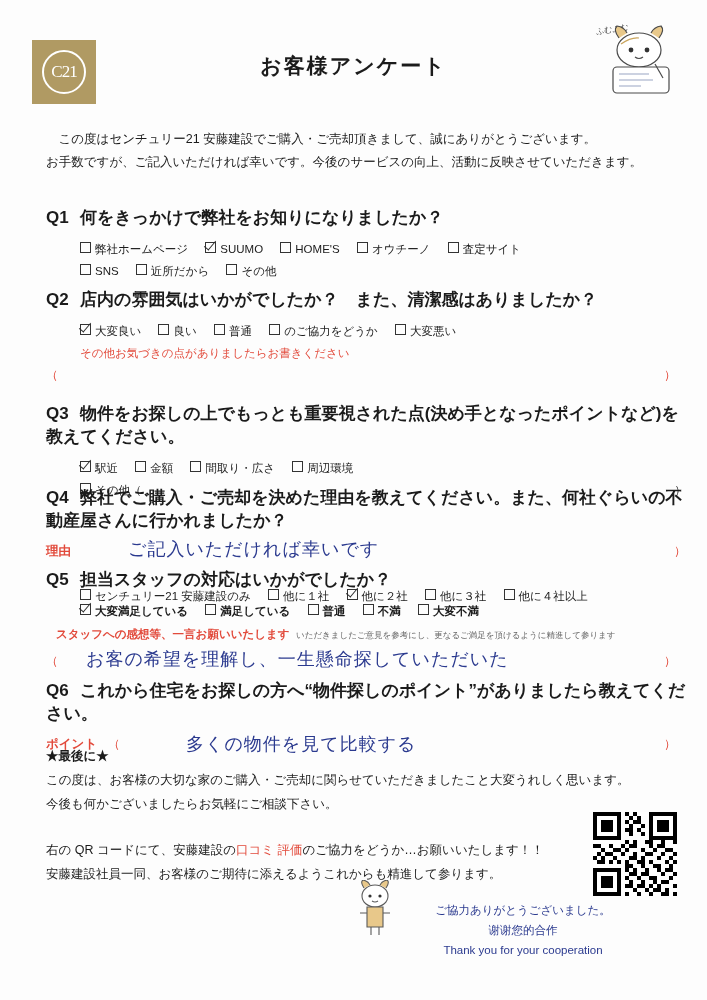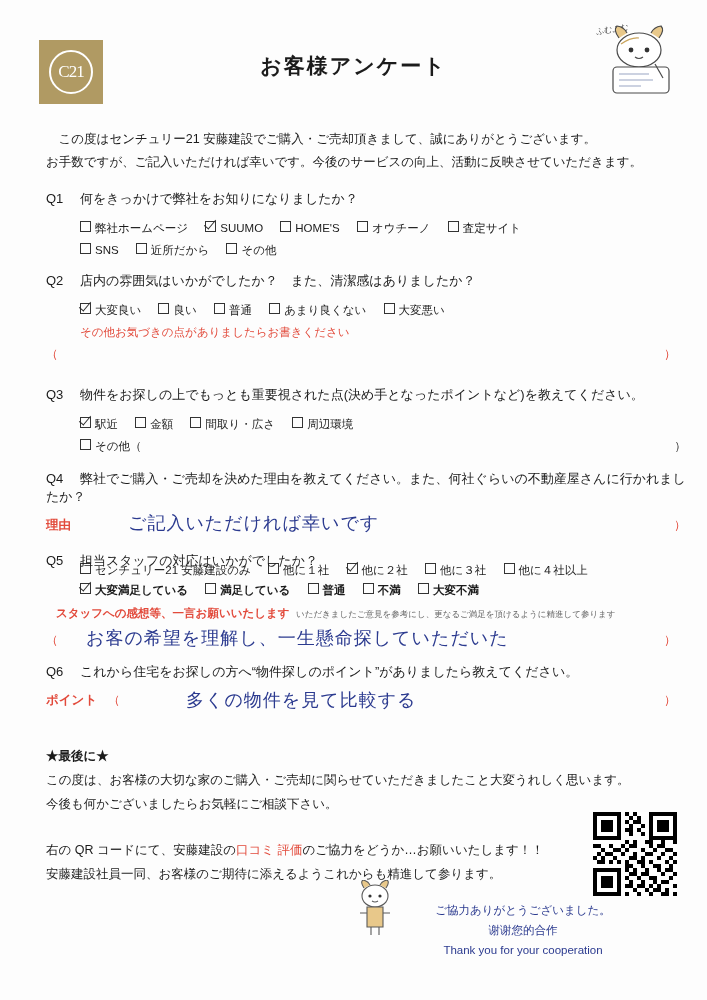--- a/index.html
+++ b/index.html
@@ -11,41 +11,41 @@
     position:relative;
     overflow:hidden;
   }
   .page{
     position:absolute;
     left:0;top:0;width:707px;height:1000px;
     background:#fdfdfd;
   }
 
   .logo{
-    position:absolute;left:39px;top:40px;width:64px;height:64px;
+    position:absolute;left:32px;top:40px;width:64px;height:64px;
     background:#b09a63;display:flex;align-items:center;justify-content:center;
   }
   .logo-inner{
     width:40px;height:40px;border:2px solid #ffffff;border-radius:50%;
     display:flex;align-items:center;justify-content:center;
     color:#ffffff;font-size:17px;letter-spacing:-1px;font-family:"Liberation Serif",serif;
   }
   .doc-title{
     position:absolute;left:0;top:52px;width:707px;text-align:center;
     font-size:21px;font-weight:bold;letter-spacing:2px;
   }
 
   
   .mascot-top{position:absolute;right:20px;top:24px;width:92px;height:74px;}
   .mascot-label{position:absolute;right:78px;top:24px;font-size:8px;color:#444;transform:rotate(-8deg);}
 
   .intro{position:absolute;left:46px;top:128px;width:620px;font-size:12.5px;line-height:23px;}
 
   .q{position:absolute;left:46px;width:640px;}
-  .q-head{font-size:13px;font-weight:normal;margin-bottom:9px;}
+  .q-head{font-size:17px;font-weight:bold;margin-bottom:9px;margin-top:16px;}
   .q-label{display:inline-block;width:34px;}
   .opts{font-size:11.5px;line-height:22px;}
   .opt{display:inline-block;margin-right:14px;white-space:nowrap;}
   .box{display:inline-block;width:9px;height:9px;border:1px solid #333;margin-right:4px;position:relative;top:0px;}
   .checked .box:after{
     content:"";position:absolute;left:1px;top:-5px;width:5px;height:11px;
     border-right:1.6px solid #2b2b2b;border-bottom:1.6px solid #2b2b2b;
     transform:rotate(40deg);
   }
   .red{color:#e24a3b;}
@@ -123,21 +123,21 @@
   </div>
 
   <div class="q" style="top:272px;">
     <div class="q-head">
       <span class="q-label">Q2</span><span>店内の雰囲気はいかがでしたか？　また、清潔感はありましたか？</span>
     </div>
     <div class="opts" style="margin-left:34px;">
       <span class="opt checked"><span class="box"></span><span>大変良い</span></span>
       <span class="opt"><span class="box"></span><span>良い</span></span>
       <span class="opt"><span class="box"></span><span>普通</span></span>
-      <span class="opt"><span class="box"></span><span>あまり良くない</span></span>
+      <span class="opt"><span class="box"></span><span>のご協力をどうか</span></span>
       <span class="opt"><span class="box"></span><span>大変悪い</span></span>
     </div>
     <div class="red-note" style="margin-left:34px;margin-top:4px;">その他お気づきの点がありましたらお書きください</div>
     <div class="paren-line" style="margin-top:6px;width:630px;">
       <span class="lp">（</span>
       <span class="hand" style="position:absolute;left:40px;top:-2px;"></span>
       <span class="rp">）</span>
     </div>
   </div>
 

